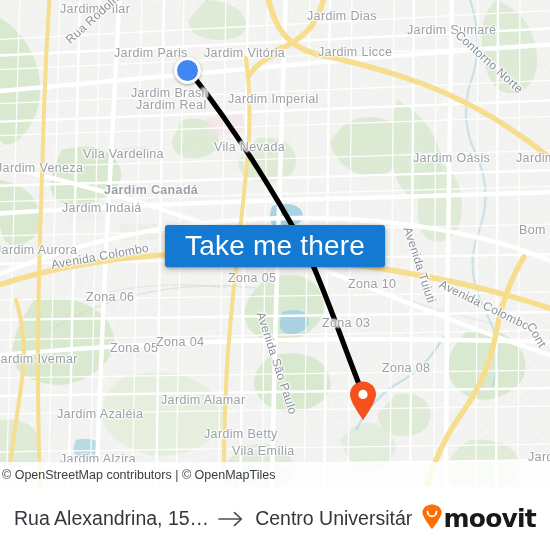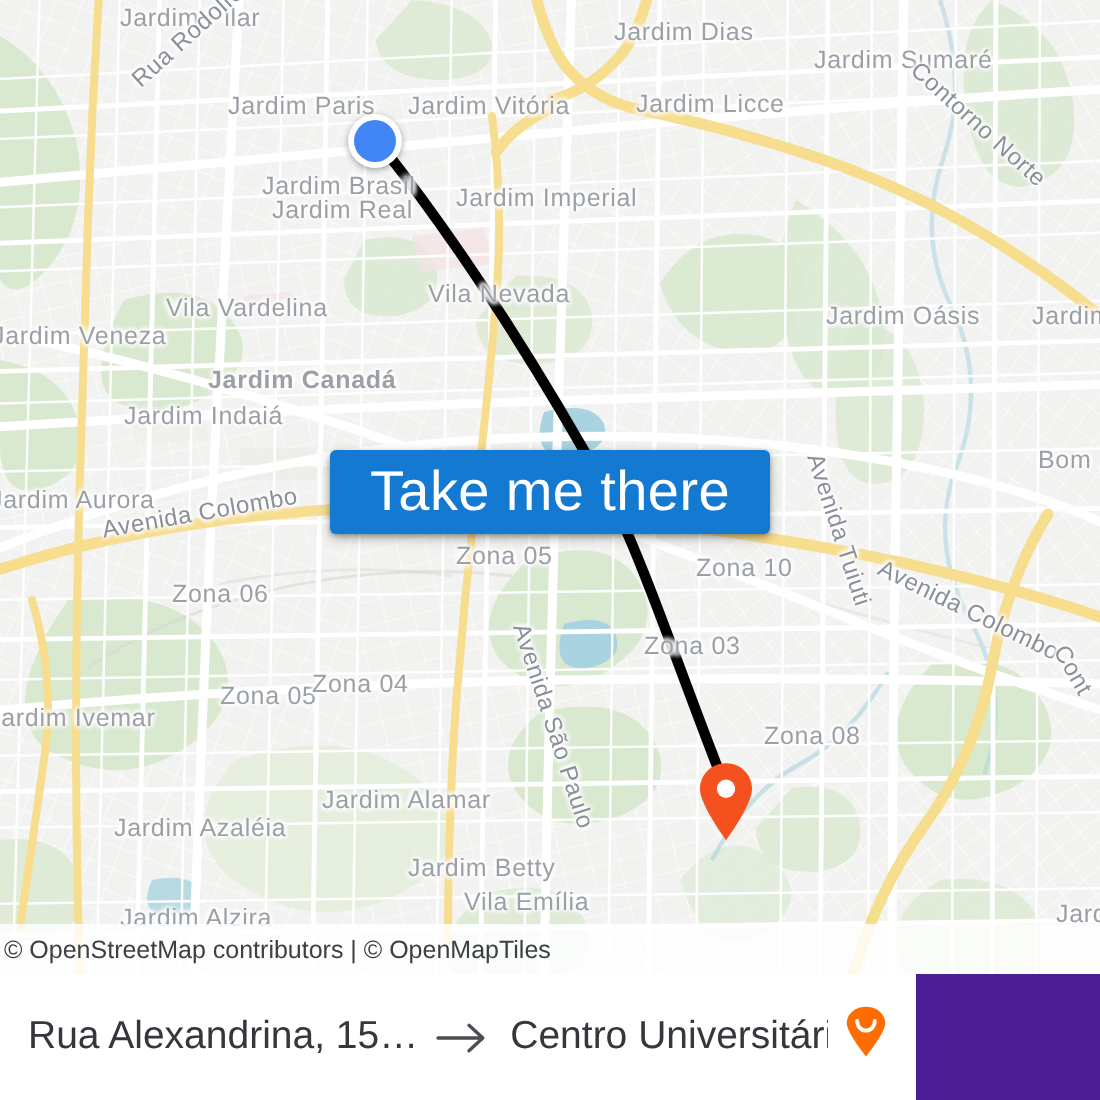--- a/index.html
+++ b/index.html
@@ -132,21 +132,21 @@
     font-size: 12.5px;
     color: #3c4043;
     white-space: nowrap;
   }
 
   
   #bottom-bar {
     position: absolute;
     left: 0;
     top: 487px;
-    width: 458px;
+    width: 550px;
     height: 63px;
     background: #ffffff;
     display: flex;
     align-items: center;
     box-sizing: border-box;
     padding: 0 14px 0 14px;
   }
   #trip-summary {
     display: flex;
     align-items: center;
@@ -432,16 +432,17 @@
       <span class="endpoint">Centro Universitário De Mari…</span>
     </div>
 
     <div id="moovit-logo">
       <span>
         <svg width="22" height="26" viewBox="0 0 22 26">
           <path d="M11 25.2 C11 25.2 20.6 13.4 20.6 8.6 C20.6 3.9 16.3 0.4 11 0.4 C5.7 0.4 1.4 3.9 1.4 8.6 C1.4 13.4 11 25.2 11 25.2 Z" fill="#ff6d00"></path>
           <path d="M6.6 7.4 C6.6 10.3 8.6 12.3 11 12.3 C13.4 12.3 15.4 10.3 15.4 7.4" stroke="#ffffff" stroke-width="1.9" fill="none" stroke-linecap="round"></path>
         </svg>
       </span>
+      <span class="wordmark">moovit</span>
     </div>
   </div>
 
 </div>
 
 </body></html>

